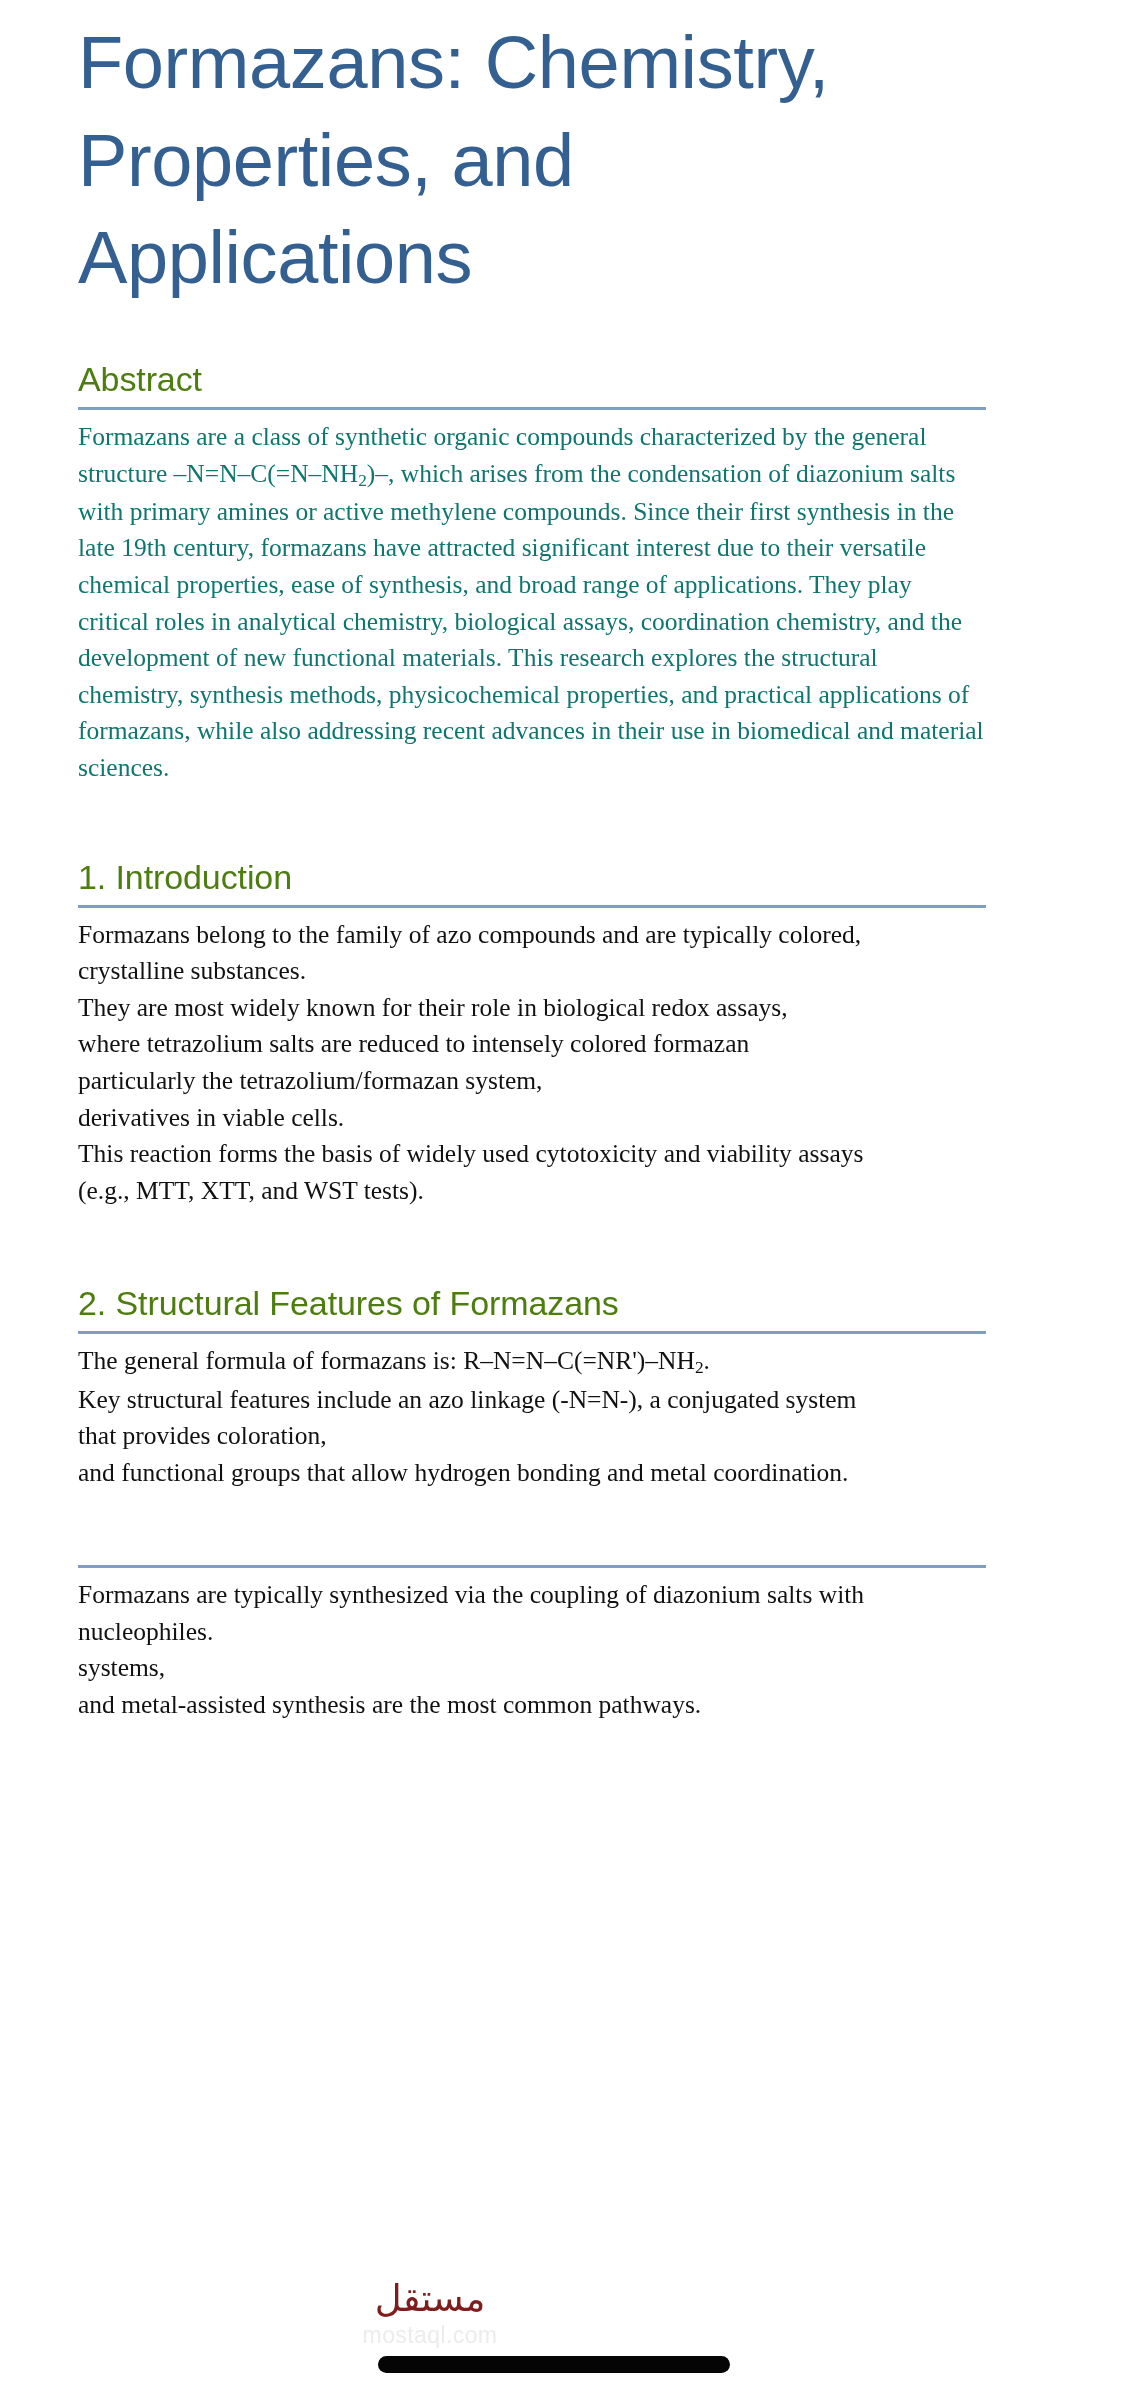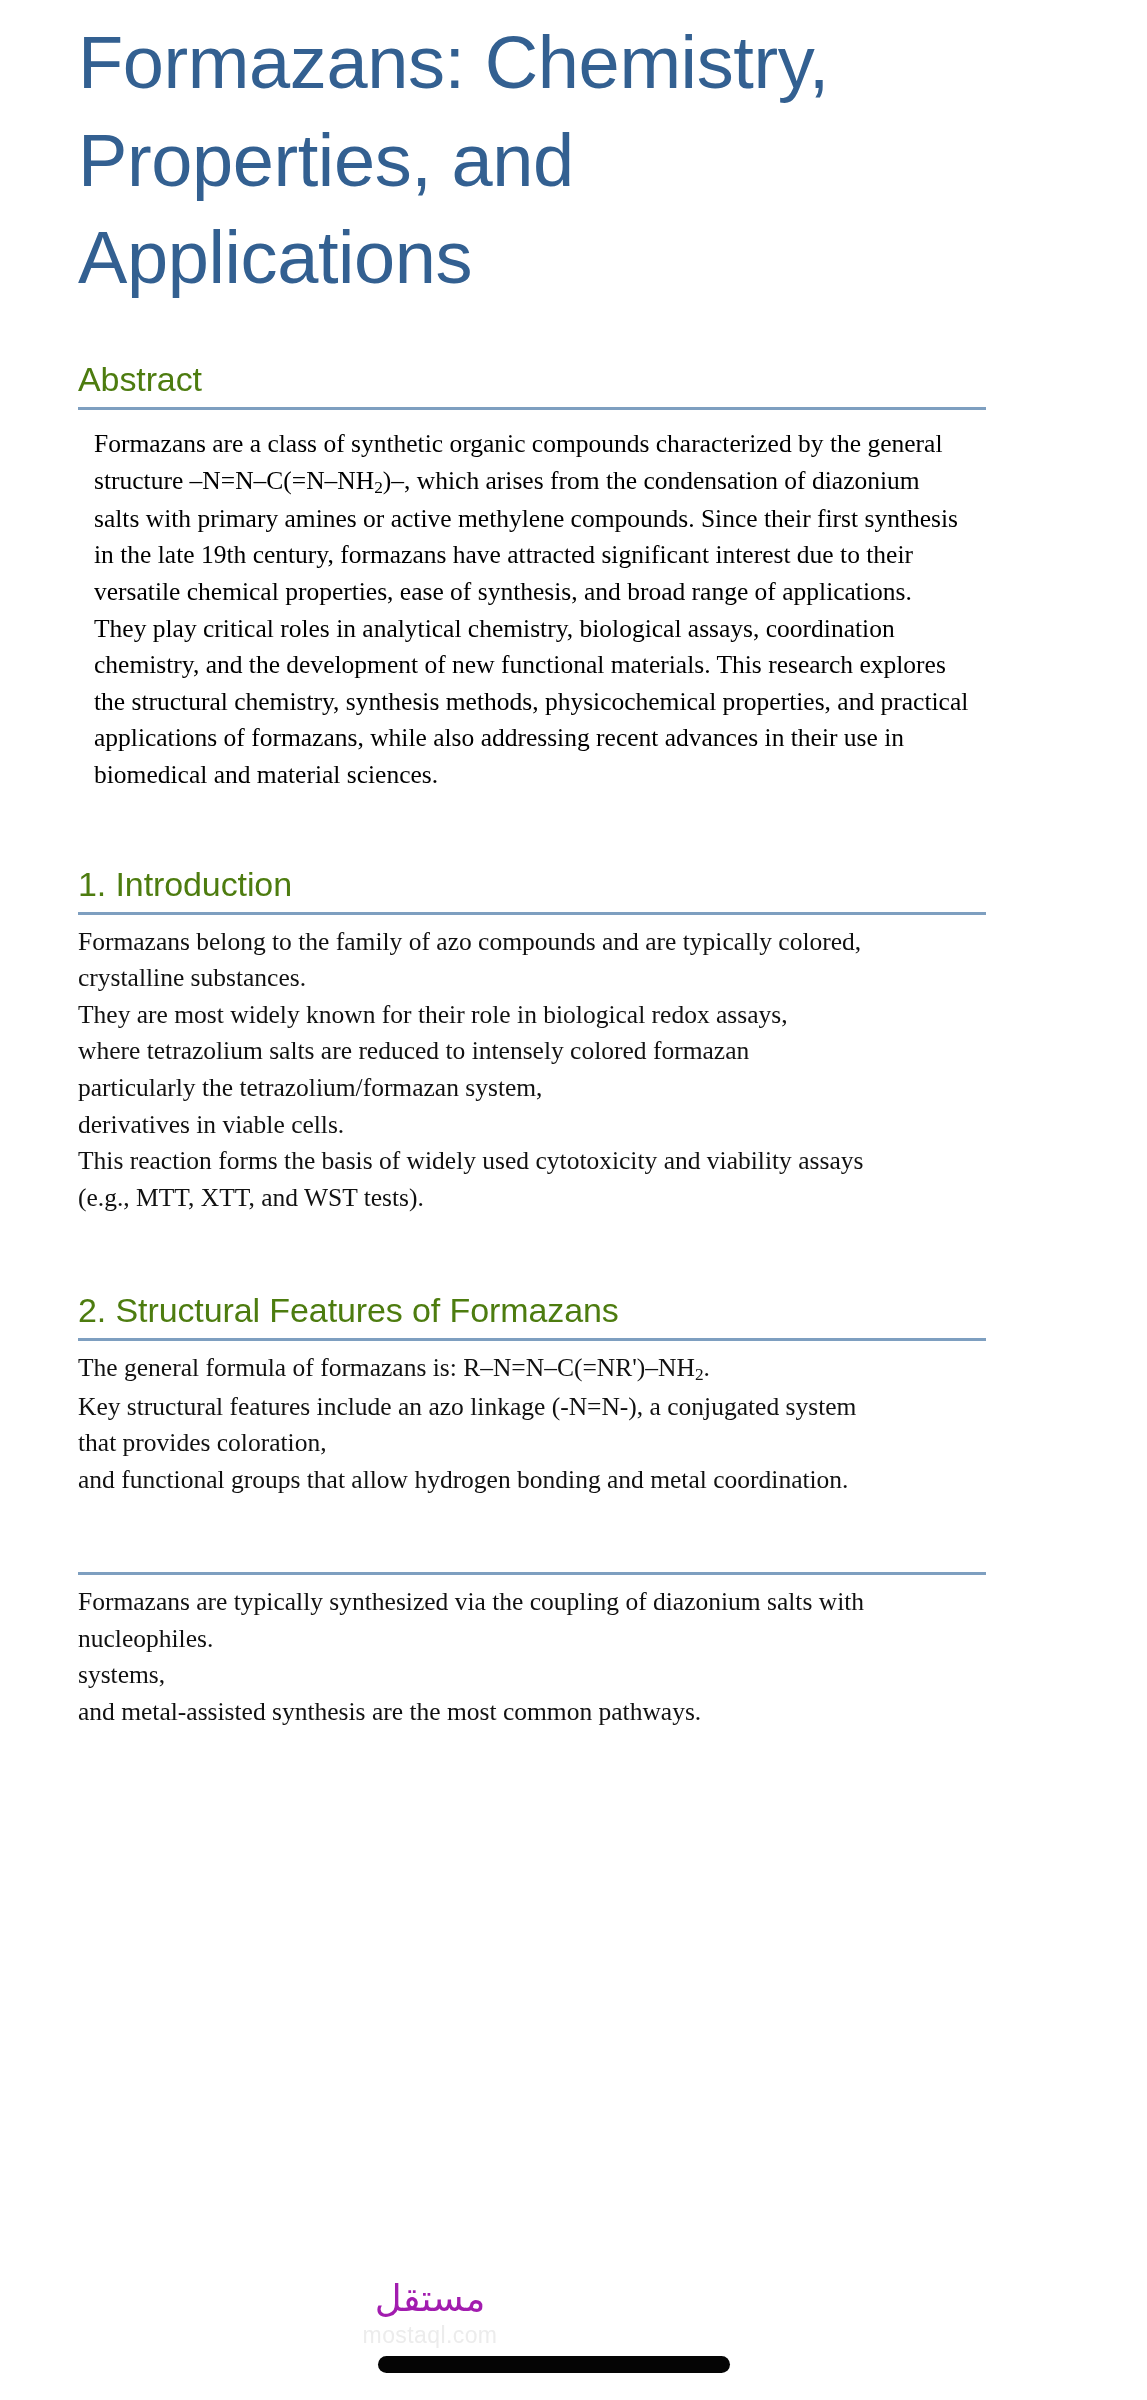--- a/index.html
+++ b/index.html
@@ -62,24 +62,24 @@
   }
 
   .sec-abstract  { margin-top: 52px; }
   .sec-intro     { margin-top: 70px; }
   .sec-structure { margin-top: 74px; }
   .sec-synth     { margin-top: 74px; }
 
   
   .body-para {
     font-family: "Liberation Serif", serif;
-    color: #000000;
+    color: #0f766e;
     font-size: 25.5px;
     line-height: 1.435;
-    margin: 16px;
+    margin: 0;
     text-align: left;
     max-width: 1010px;
   }
   .body-line {
     font-family: "Liberation Serif", serif;
     color: #111111;
     font-size: 25.5px;
     line-height: 1.435;
     margin: 0;
     white-space: nowrap;
@@ -95,21 +95,21 @@
     left: 320px;
     top: 2280px;
     width: 220px;
     text-align: center;
     pointer-events: none;
     user-select: none;
   }
   .watermark-arabic {
     font-family: "DejaVu Sans", sans-serif;
     font-size: 37px;
-    color: #a21caf;
+    color: #7f1d1d;
     line-height: 1;
     letter-spacing: 1px;
     direction: rtl;
   }
   .watermark-domain {
     font-family: "Liberation Sans", sans-serif;
     font-size: 23px;
     color: #ececec;
     line-height: 1.6;
     letter-spacing: 0.4px;

